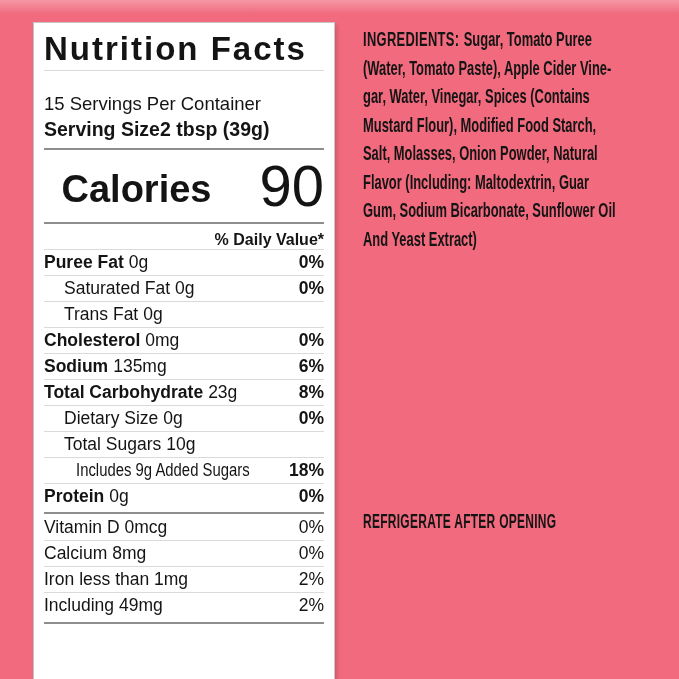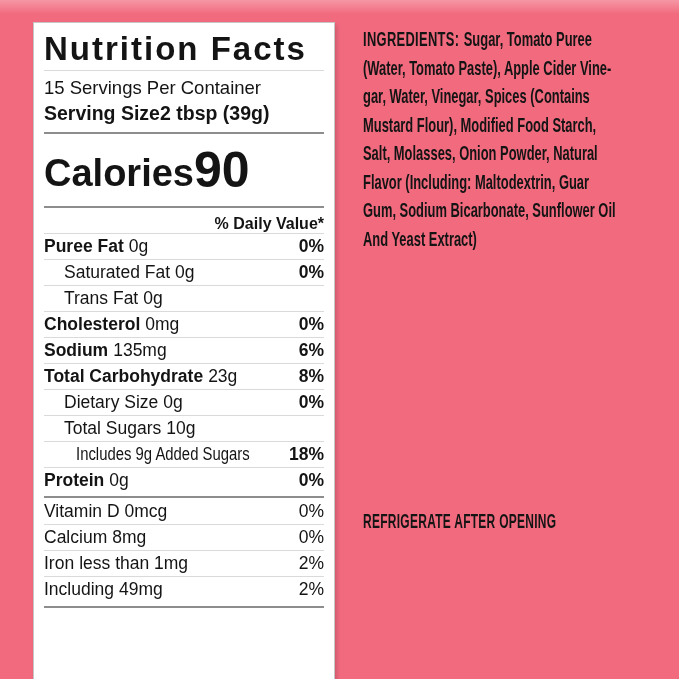--- a/index.html
+++ b/index.html
@@ -33,32 +33,32 @@
     border:1px solid var(--border);
     box-shadow:2px 3px 4px rgba(0,0,0,.15);
     padding:5px 10px 0 10px;
   }
   .nf-title{
     font-size:33px;line-height:38px;font-weight:bold;
     letter-spacing:2px;margin-top:2px;white-space:nowrap;
   }
   .hairline{height:1px;background:var(--hairline);}
   .t-hair{margin-top:2px;}
-  .servings{font-size:18.5px;line-height:25px;margin-top:4px;}
+  .servings{font-size:18.5px;line-height:25px;margin-top:20px;}
   .serving-row{
     display:flex;align-items:baseline;
     font-weight:bold;font-size:19.5px;line-height:26px;
   }
   .bar{height:2px;background:var(--bar);margin:6px 0;}
   .calories-row{
-    display:flex;justify-content:flex-start;align-items:baseline;
-    height:60px;margin-top:2px;
+    display:flex;justify-content:flex-end;align-items:baseline;
+    height:60px;margin-top:2px;gap:48px;
   }
   .cal-label{font-weight:bold;font-size:38px;align-self:flex-end;line-height:54px;}
-  .cal-value{font-weight:bold;font-size:50px;line-height:60px;}
+  .cal-value{font-weight:normal;font-size:58px;line-height:60px;}
   .dv-header{
     text-align:right;font-weight:bold;font-size:16px;line-height:19px;margin-top:1px;
   }
   .nrow{
     display:flex;align-items:center;height:26px;
     border-top:1px solid var(--hairline);
     font-size:17.5px;
   }
   .nrow .nm{white-space:nowrap;}
   .nrow .amt{margin-left:5px;white-space:nowrap;}

